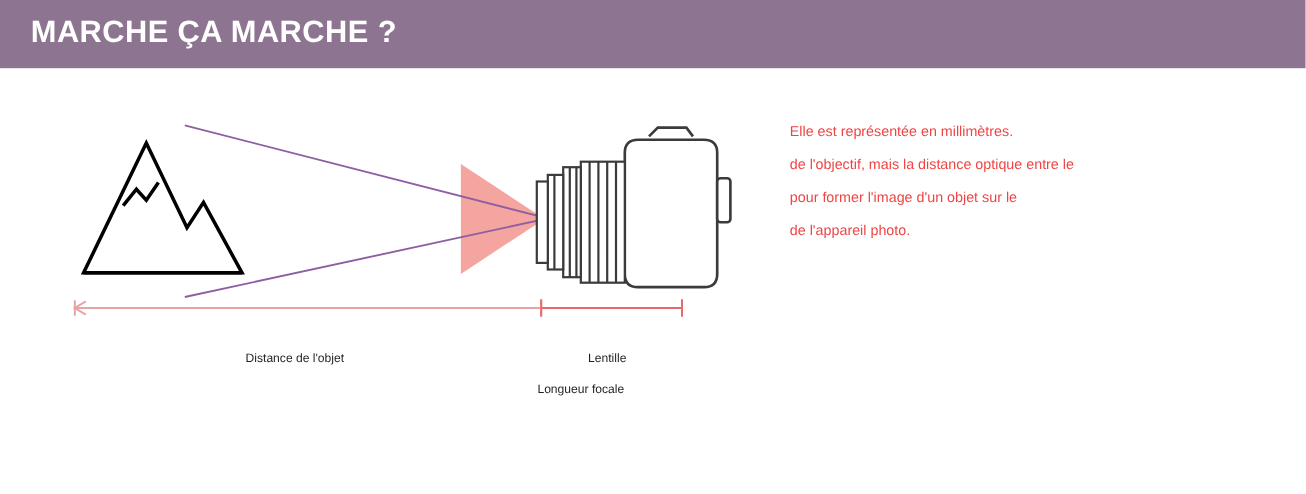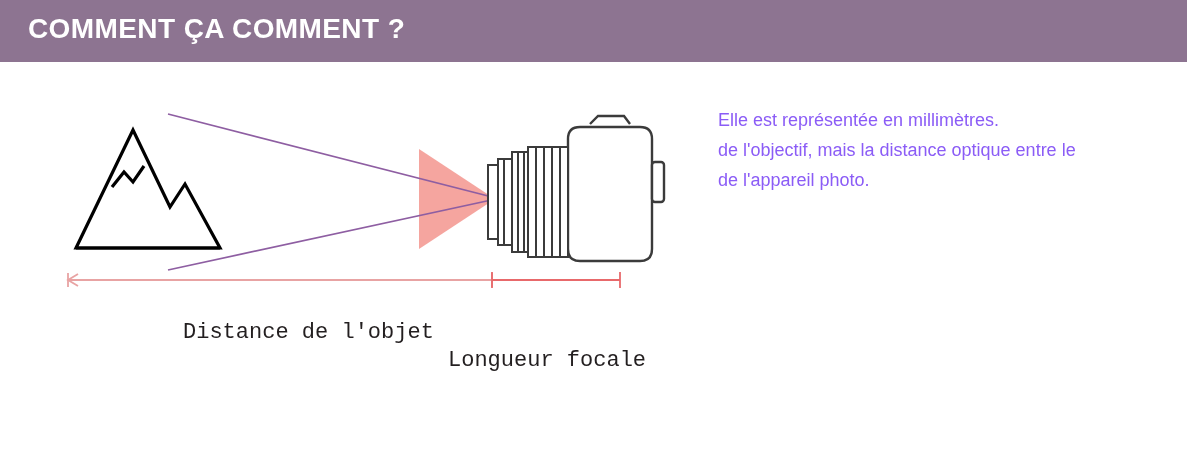--- a/index.html
+++ b/index.html
@@ -49,22 +49,22 @@
     height: 387px;
   }
   #diagram-svg {
     position: absolute;
     left: 0;
     top: 0;
   }
   .diag-label {
     position: absolute;
     color: #231f20;
-    font-size: 22px;
-    font-family: Liberation Mono, monospace;
+    font-size: 11px;
+    font-family: Liberation Sans, sans-serif;
     white-space: nowrap;
     text-align: center;
   }
   #label-distance {
     left: 183px;
     top: 258px;
     width: 170px;
   }
   #label-lens {
     left: 487px;
@@ -77,34 +77,34 @@
     width: 160px;
   }
   
   #text-column {
     position: absolute;
     left: 718px;
     top: 105px;
     width: 455px;
   }
   .text-line {
-    color: #8b5cf6;
-    font-size: 18px;
+    color: #ef4444;
+    font-size: 13px;
     line-height: 30px;
     font-family: "Liberation Sans", sans-serif;
     white-space: nowrap;
   }
 </style>
 </head>
 <body>
 
 <div id="page">
 
   <div id="header-band">
-    <div id="header-title">COMMENT ÇA COMMENT ?</div>
+    <div id="header-title">MARCHE ÇA MARCHE ?</div>
   </div>
 
   <div id="diagram">
 
     <svg id="diagram-svg" width="700" height="387" viewBox="0 0 700 387">
 
       <g>
         <polygon points="497,136 497,136 497,136" fill="none"></polygon>
         <polygon points="495,137 419,87 419,187 495,137" fill="#f4a09a" opacity="0.95"></polygon>
         <polygon points="497,137 566,100 566,174 497,137" fill="#f4a09a" opacity="0.95"></polygon>
@@ -150,22 +150,24 @@
       </g>
 
       <g stroke="#e8696b" stroke-width="1.8" fill="none">
         <line x1="492" y1="218" x2="620" y2="218"></line>
         <line x1="492" y1="210" x2="492" y2="226"></line>
         <line x1="620" y1="210" x2="620" y2="226"></line>
       </g>
     </svg>
 
     <div class="diag-label" id="label-distance">Distance de l'objet</div>
+    <div class="diag-label" id="label-lens">Lentille</div>
     <div class="diag-label" id="label-focal">Longueur focale</div>
   </div>
 
   <div id="text-column">
     <div class="text-line">Elle est représentée en millimètres.</div>
     <div class="text-line">de l'objectif, mais la distance optique entre le</div>
+    <div class="text-line">pour former l'image d'un objet sur le</div>
     <div class="text-line">de l'appareil photo.</div>
   </div>
 
 </div>
 
 </body></html>

